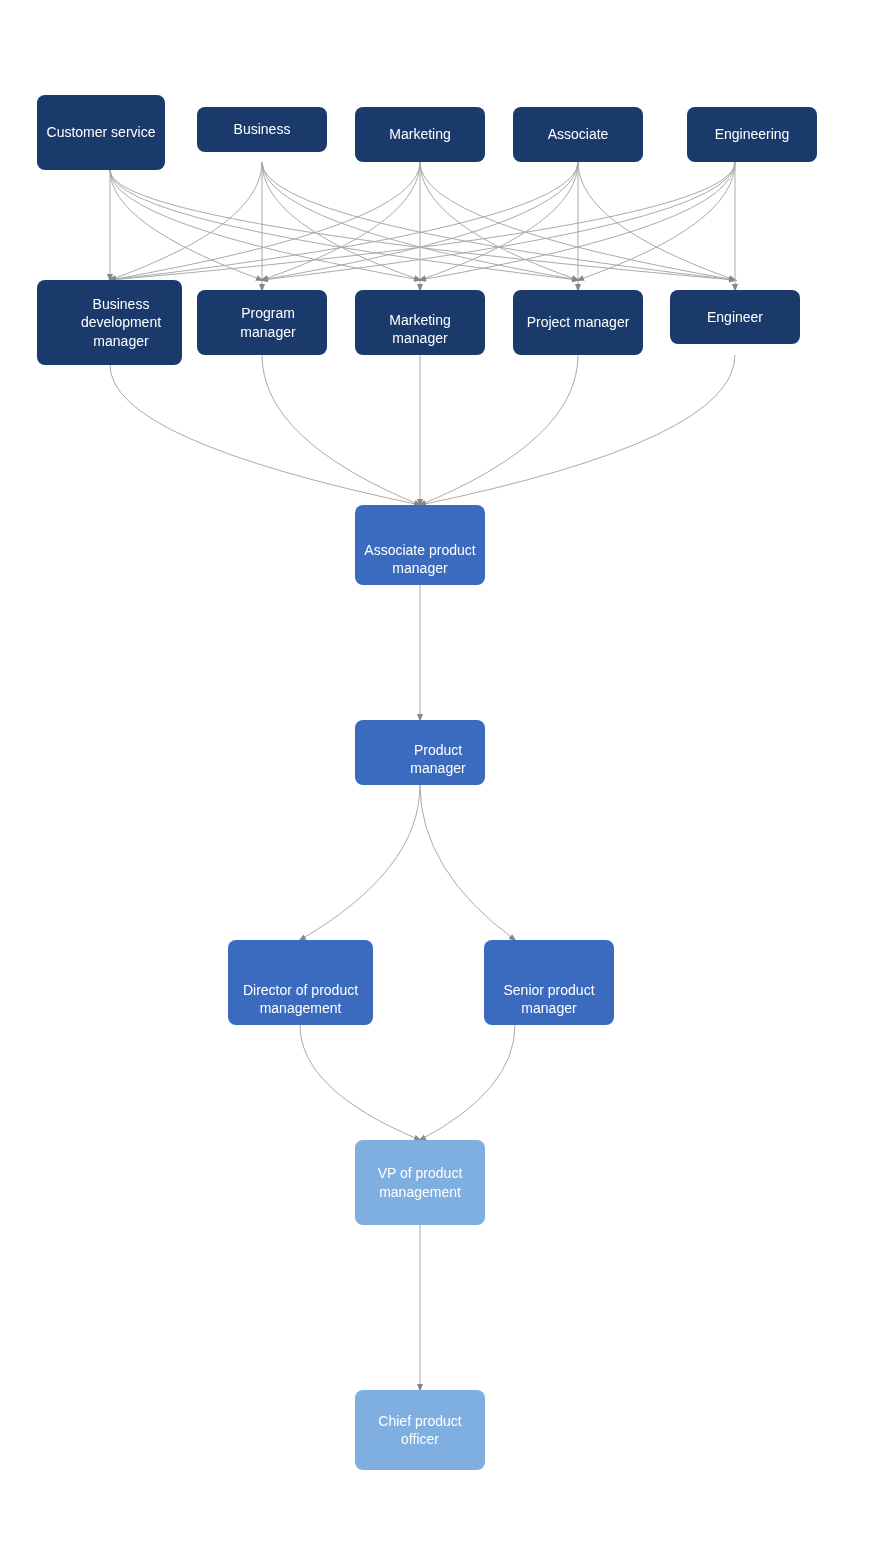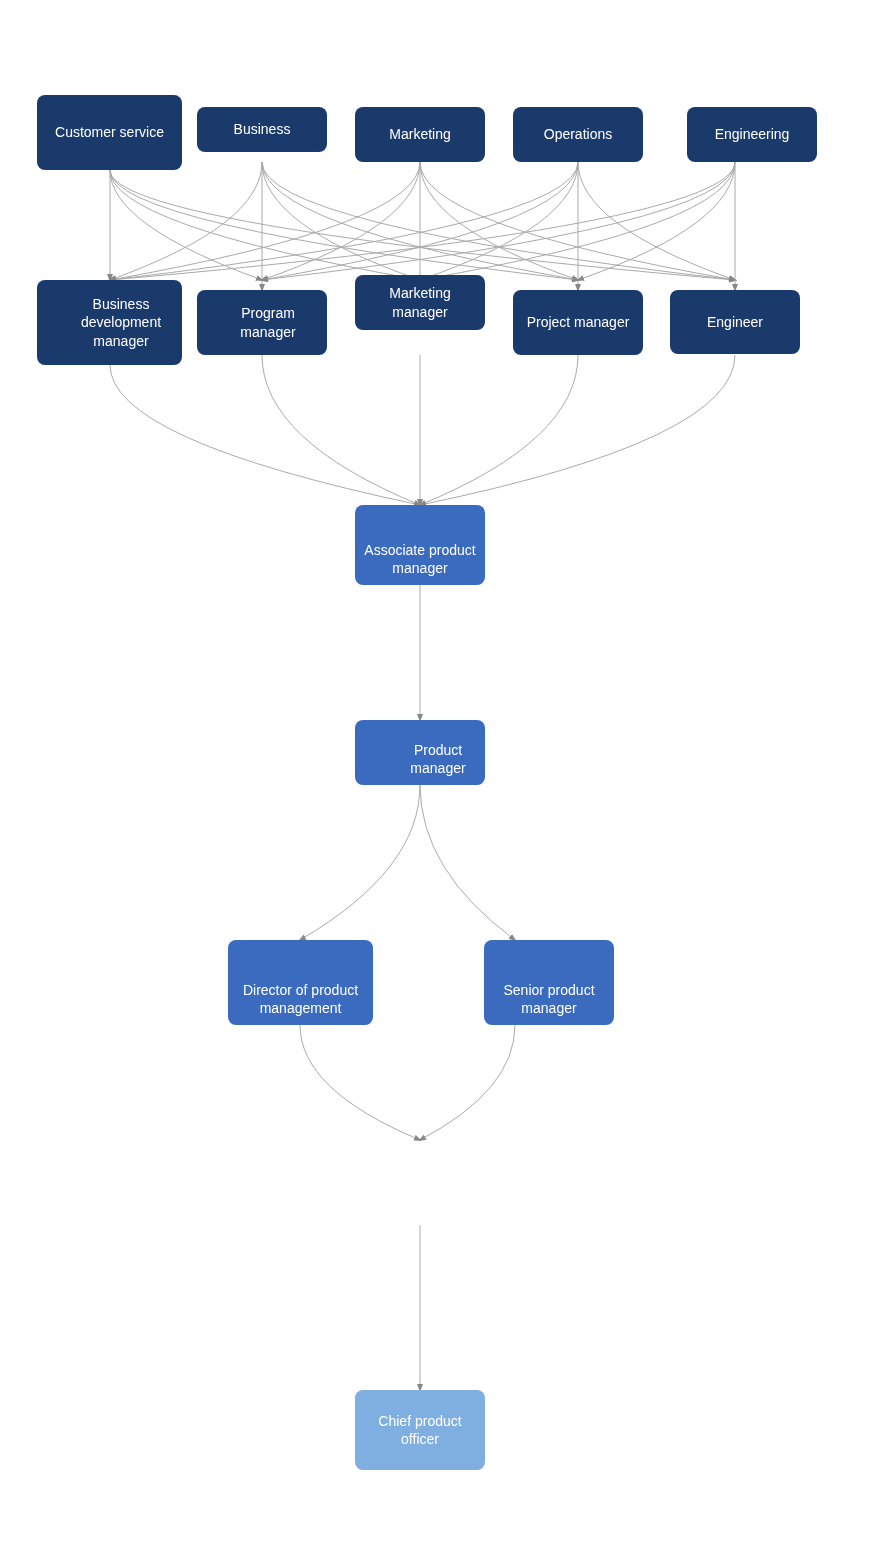--- a/index.html
+++ b/index.html
@@ -114,65 +114,68 @@
     <path d="M420,785 Q420,870 515,940" stroke="#aaa" fill="none" marker-end="url(#arrow)"></path>
 
     <path d="M300,1025 Q300,1090 420,1140" stroke="#aaa" fill="none" marker-end="url(#arrow)"></path>
     <path d="M515,1025 Q515,1090 420,1140" stroke="#aaa" fill="none" marker-end="url(#arrow)"></path>
 
     <path d="M420,1225 L420,1390" stroke="#aaa" fill="none" marker-end="url(#arrow)"></path>
   </svg>
 
   <div class="nodes">
 
-    <div class="node dark-blue" style="left:37px; top:95px; width:145px; height:75px;">
+    <div class="node dark-blue" style="left:37px; top:95px; width:128px; height:75px;">
       <span>Customer service</span>
     </div>
     <div class="node dark-blue" style="left:197px; top:107px; width:130px; height:45px;">
       <span>Business</span>
     </div>
     <div class="node dark-blue" style="left:355px; top:107px; width:130px; height:55px;">
       <span>Marketing</span>
     </div>
     <div class="node dark-blue" style="left:513px; top:107px; width:130px; height:55px;">
-      <span>Operations</span>
+      <span>Associate</span>
     </div>
     <div class="node dark-blue" style="left:670px; top:107px; width:130px; height:55px;margin-left:17px;">
       <span>Engineering</span>
     </div>
 
     <div class="node dark-blue" style="left:37px; top:280px; width:145px; height:85px;padding-left:31px;">
       <span>Business development manager</span>
     </div>
     <div class="node dark-blue" style="left:197px; top:290px; width:130px; height:65px;padding-left:20px;">
       <span>Program manager</span>
     </div>
-    <div class="node dark-blue" style="left:355px; top:275px; width:130px; height:55px;">
+    <div class="node dark-blue" style="left:355px; top:290px; width:130px; height:65px;align-items:flex-end;">
       <span>Marketing manager</span>
     </div>
     <div class="node dark-blue" style="left:513px; top:290px; width:130px; height:65px;">
       <span>Project manager</span>
     </div>
-    <div class="node dark-blue" style="left:670px; top:290px; width:130px; height:64px;">
+    <div class="node dark-blue" style="left:670px; top:290px; width:130px; height:54px;">
       <span>Engineer</span>
     </div>
 
     <div class="node mid-blue" style="left:355px; top:505px; width:130px; height:80px;">
       <span>Associate product manager</span>
     </div>
 
     <div class="node mid-blue" style="left:355px; top:720px; width:130px; height:65px;padding-left:44px;">
       <span>Product manager</span>
     </div>
 
     <div class="node mid-blue" style="left:228px; top:940px; width:145px; height:85px;">
       <span>Director of product management</span>
     </div>
     <div class="node mid-blue" style="left:450px; top:940px; width:130px; height:85px;margin-left:34px;">
       <span>Senior product manager</span>
     </div>
 
+    <div class="node light-blue" style="left:355px; top:1140px; width:130px; height:85px;">
+      <span>VP of product management</span>
+    </div>
 
     <div class="node light-blue" style="left:355px; top:1390px; width:130px; height:80px;">
       <span>Chief product officer</span>
     </div>
   </div>
 </div>
 
 </body></html>

